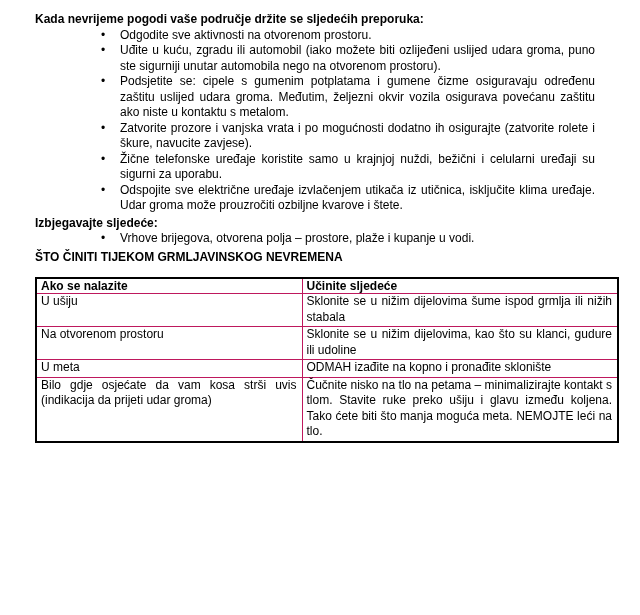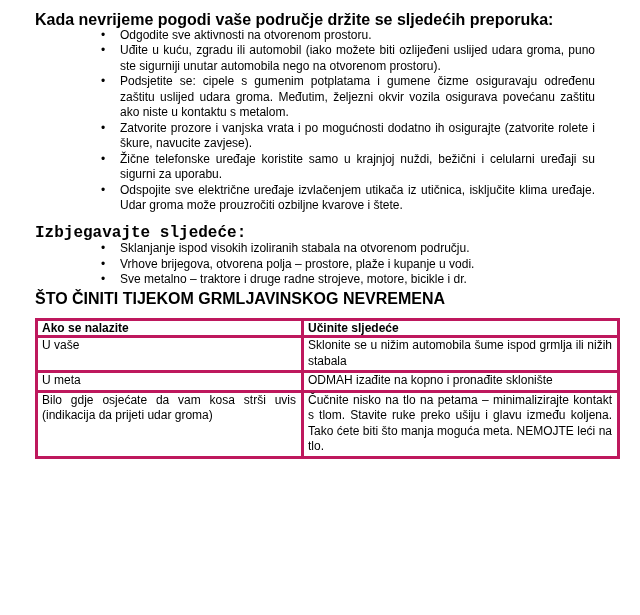--- a/index.html
+++ b/index.html
@@ -13,26 +13,26 @@
     line-height: 15.5px;
     -webkit-font-smoothing: antialiased;
   }
   .page {
     width: 640px;
     height: 615px;
     padding: 12px 23px 0 35px;
     overflow: hidden;
   }
   h2 {
-    font-size: 16px;
+    font-size: 12px;
     font-weight: bold;
     line-height: 15.5px;
     margin: 0;
   }
-  h2.spaced-before { margin-top: 12px; font-family: Liberation Mono, monospace; }
+  h2.spaced-before { margin-top: 2px; }
   h2.caps-heading  { margin-top: 3px; }
   ul.bullet-list {
     list-style: none;
     margin: 0 22px 0 0;
   }
   ul.bullet-list li {
     position: relative;
     padding-left: 85px;
     text-align: justify;
   }
@@ -45,21 +45,21 @@
   }
   table.storm-table {
     border-collapse: collapse;
     border: 2px solid #000000;
     width: 582px;
     margin-top: 12px;
     table-layout: fixed;
   }
   table.storm-table th,
   table.storm-table td {
-    border: 3px solid #be185d;
+    border: 1px solid #be185d;
     vertical-align: top;
     padding: 0 5px 1px 4px;
   }
   table.storm-table th {
     font-weight: bold;
     text-align: left;
     line-height: 14px;
     padding-bottom: 0;
   }
   table.storm-table td {
@@ -79,42 +79,44 @@
     <li>Odgodite sve aktivnosti na otvorenom prostoru.</li>
     <li>Uđite u kuću, zgradu ili automobil (iako možete biti ozlijeđeni uslijed udara groma, puno ste sigurniji unutar automobila nego na otvorenom prostoru).</li>
     <li>Podsjetite se: cipele s gumenim potplatama i gumene čizme osiguravaju određenu zaštitu uslijed udara groma. Međutim, željezni okvir vozila osigurava povećanu zaštitu ako niste u kontaktu s metalom.</li>
     <li>Zatvorite prozore i vanjska vrata i po mogućnosti dodatno ih osigurajte (zatvorite rolete i škure, navucite zavjese).</li>
     <li>Žične telefonske uređaje koristite samo u krajnjoj nuždi, bežični i celularni uređaji su sigurni za uporabu.</li>
     <li>Odspojite sve električne uređaje izvlačenjem utikača iz utičnica, isključite klima uređaje. Udar groma može prouzročiti ozbiljne kvarove i štete.</li>
   </ul>
 
   <h2 class="spaced-before">Izbjegavajte sljedeće:</h2>
   <ul class="bullet-list">
-    <li>Sklanjanje ispod visokih izoliranih stabala na otvorenom području.</li>
     <li>Vrhove brijegova, otvorena polja – prostore, plaže i kupanje u vodi.</li>
-    <li>Sve metalno – traktore i druge radne strojeve, motore, bicikle i dr.</li>
   </ul>
 
   <h2 class="caps-heading">ŠTO ČINITI TIJEKOM GRMLJAVINSKOG NEVREMENA</h2>
 
   <table class="storm-table">
     <colgroup>
       <col class="col-location">
       <col class="col-action">
     </colgroup>
     <thead>
       <tr>
         <th>Ako se nalazite</th>
         <th>Učinite sljedeće</th>
       </tr>
     </thead>
     <tbody>
       <tr>
-        <td>U vaše</td>
-        <td>Sklonite se u nižim automobila šume ispod grmlja ili nižih stabala</td>
+        <td>U ušiju</td>
+        <td>Sklonite se u nižim dijelovima šume ispod grmlja ili nižih stabala</td>
+      </tr>
+      <tr>
+        <td>Na otvorenom prostoru</td>
+        <td>Sklonite se u nižim dijelovima, kao što su klanci, gudure ili udoline</td>
       </tr>
       <tr>
         <td>U meta</td>
         <td>ODMAH izađite na kopno i pronađite sklonište</td>
       </tr>
       <tr>
         <td>Bilo gdje osjećate da vam kosa strši uvis (indikacija da prijeti udar groma)</td>
         <td>Čučnite nisko na tlo na petama – minimalizirajte kontakt s tlom. Stavite ruke preko ušiju i glavu između koljena. Tako ćete biti što manja moguća meta. NEMOJTE leći na tlo.</td>
       </tr>
     </tbody>

